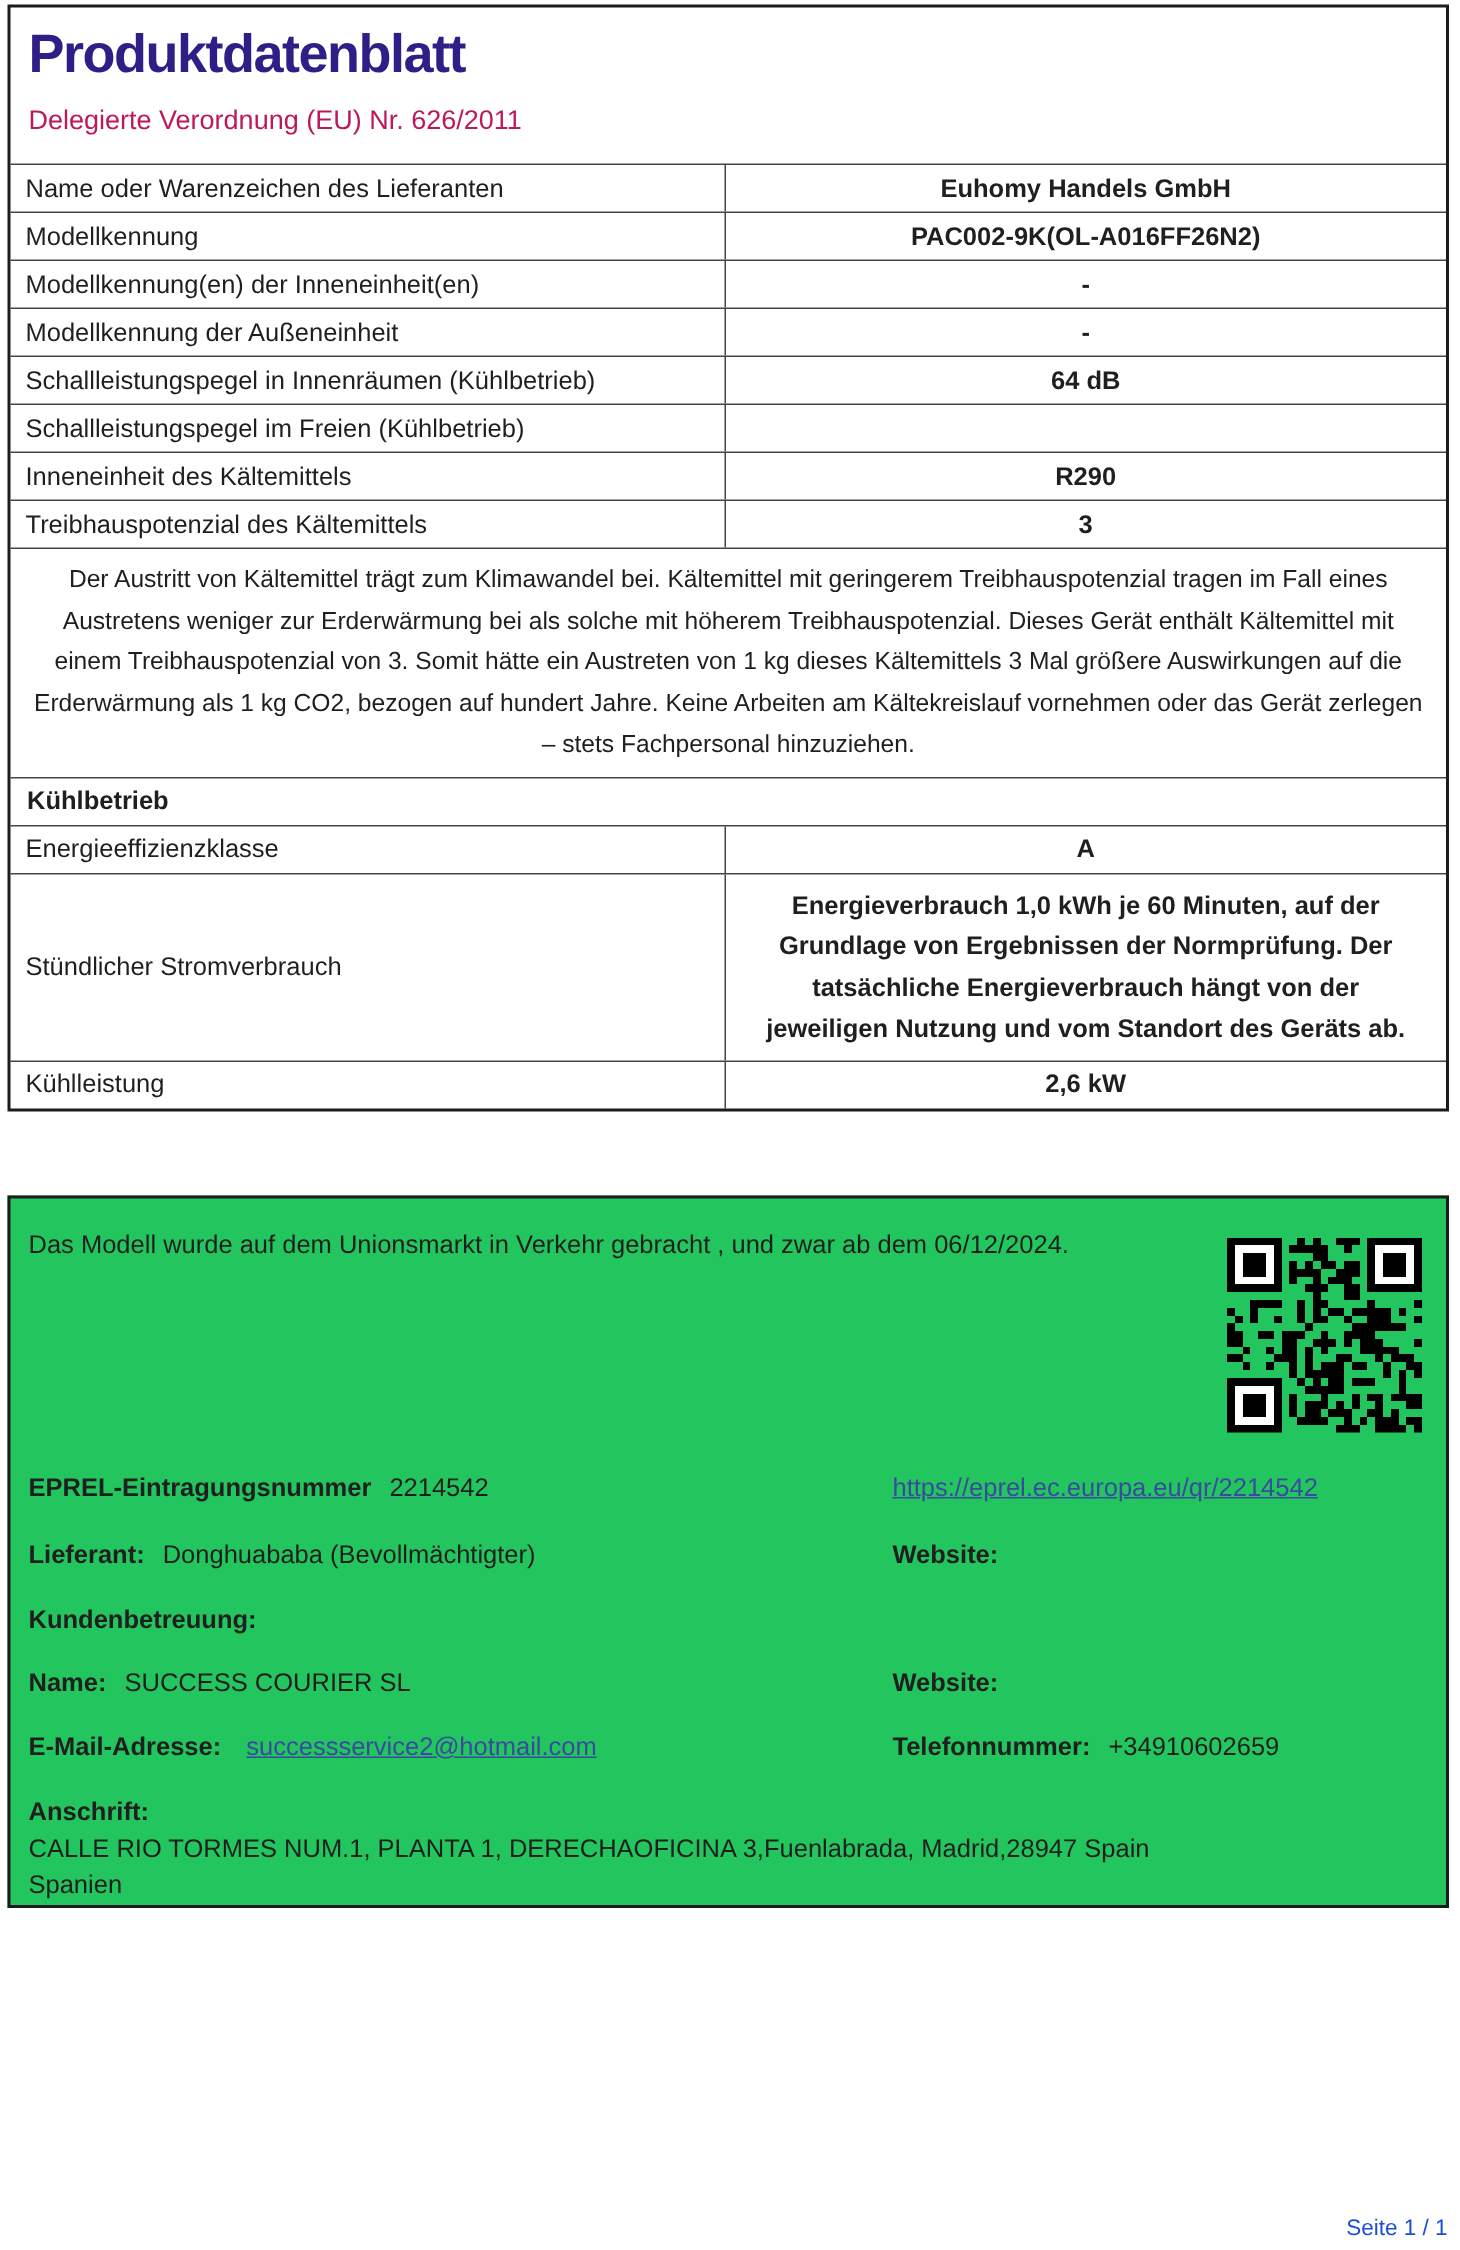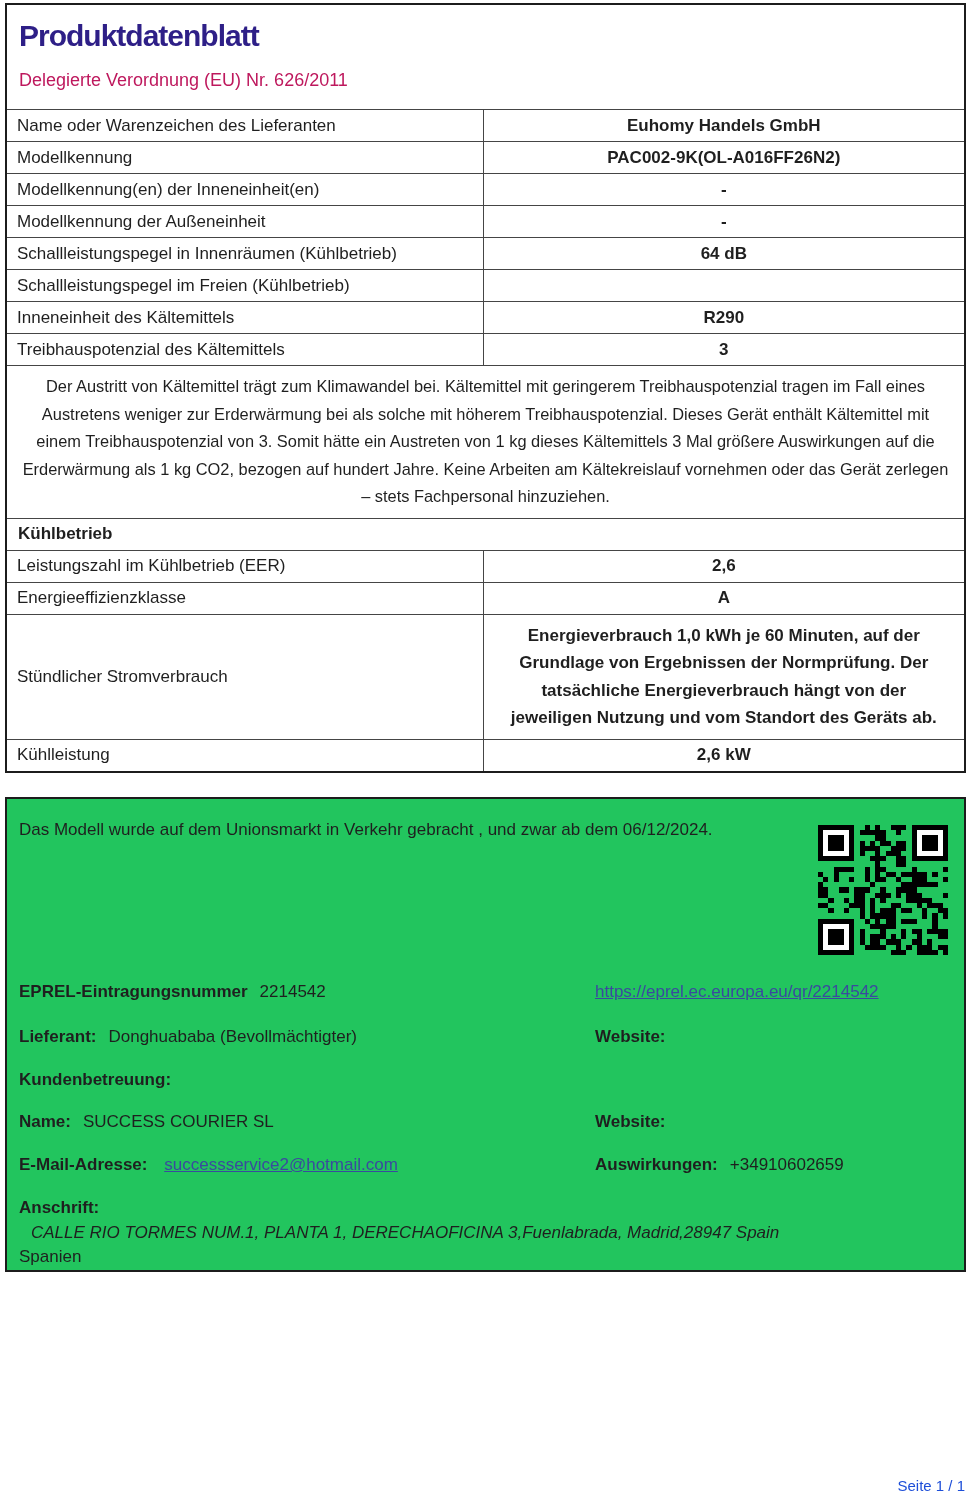--- a/index.html
+++ b/index.html
@@ -10,21 +10,21 @@
     color:#1f1f1f;
     overflow:hidden;
   }
   
   .box1 {
     position:absolute; top:3px; left:5px; width:961px;
     border:2px solid #1c1c1c; background:#fff;
   }
   .ds-header { padding:6px 12px 0 12px; height:104px; }
   .ds-title {
-    font-size:30px; font-weight:bold; color:#2e1f87;
+    font-size:36px; font-weight:bold; color:#2e1f87;
     letter-spacing:-1px; line-height:50px;
   }
   .ds-subtitle { font-size:18px; color:#be185d; margin-top:9px; }
   .t-row { display:flex; border-top:1px solid #454545; }
   .cell-l {
     width:49.8%; min-height:31px; display:flex; align-items:center;
     padding:2px 10px; font-size:17px; border-right:1px solid #454545;
   }
   .cell-r {
     flex:1; display:flex; align-items:center; justify-content:center;
@@ -100,24 +100,20 @@
     </div>
     <div class="t-row">
       <div class="cell-l">Treibhauspotenzial des Kältemittels</div>
       <div class="cell-r">3</div>
     </div>
 
     <div class="note-row">Der Austritt von Kältemittel trägt zum Klimawandel bei. Kältemittel mit geringerem Treibhauspotenzial tragen im Fall eines Austretens weniger zur Erderwärmung bei als solche mit höherem Treibhauspotenzial. Dieses Gerät enthält Kältemittel mit einem Treibhauspotenzial von 3. Somit hätte ein Austreten von 1 kg dieses Kältemittels 3 Mal größere Auswirkungen auf die Erderwärmung als 1 kg CO2, bezogen auf hundert Jahre. Keine Arbeiten am Kältekreislauf vornehmen oder das Gerät zerlegen – stets Fachpersonal hinzuziehen.</div>
 
     <div class="section-row">Kühlbetrieb</div>
 
-    <div class="t-row">
-      <div class="cell-l">Leistungszahl im Kühlbetrieb (EER)</div>
-      <div class="cell-r">2,6</div>
-    </div>
     <div class="t-row">
       <div class="cell-l">Energieeffizienzklasse</div>
       <div class="cell-r">A</div>
     </div>
     <div class="t-row">
       <div class="cell-l">Stündlicher Stromverbrauch</div>
       <div class="cell-r multi">Energieverbrauch 1,0 kWh je 60 Minuten, auf der Grundlage von Ergebnissen der Normprüfung. Der tatsächliche Energieverbrauch hängt von der jeweiligen Nutzung und vom Standort des Geräts ab.</div>
     </div>
     <div class="t-row">
       <div class="cell-l">Kühlleistung</div>
@@ -372,23 +368,23 @@
   </div>
   <div class="info-line" style="top:313px; left:588px;">
     <span class="b">Website:</span>
   </div>
 
   <div class="info-line" style="top:356px; left:12px;">
     <span class="b">E-Mail-Adresse:</span>
     <a class="link v" href="#">successservice2@hotmail.com</a>
   </div>
   <div class="info-line" style="top:356px; left:588px;">
-    <span class="b">Auswirkungen:</span><span class="v">+34910602659</span>
+    <span class="b">Telefonnummer:</span><span class="v">+34910602659</span>
   </div>
 
   <div class="info-line" style="top:399px; left:12px;">
     <span class="b">Anschrift:</span>
   </div>
-  <div class="info-line" style="top:424px; left:24px;font-style:italic;">CALLE RIO TORMES NUM.1, PLANTA 1, DERECHAOFICINA 3,Fuenlabrada, Madrid,28947 Spain</div>
+  <div class="info-line" style="top:424px; left:12px;">CALLE RIO TORMES NUM.1, PLANTA 1, DERECHAOFICINA 3,Fuenlabrada, Madrid,28947 Spain</div>
   <div class="info-line" style="top:448px; left:12px;">Spanien</div>
 </div>
 
 <div class="page-footer">Seite 1 / 1</div>
 
 </body></html>

